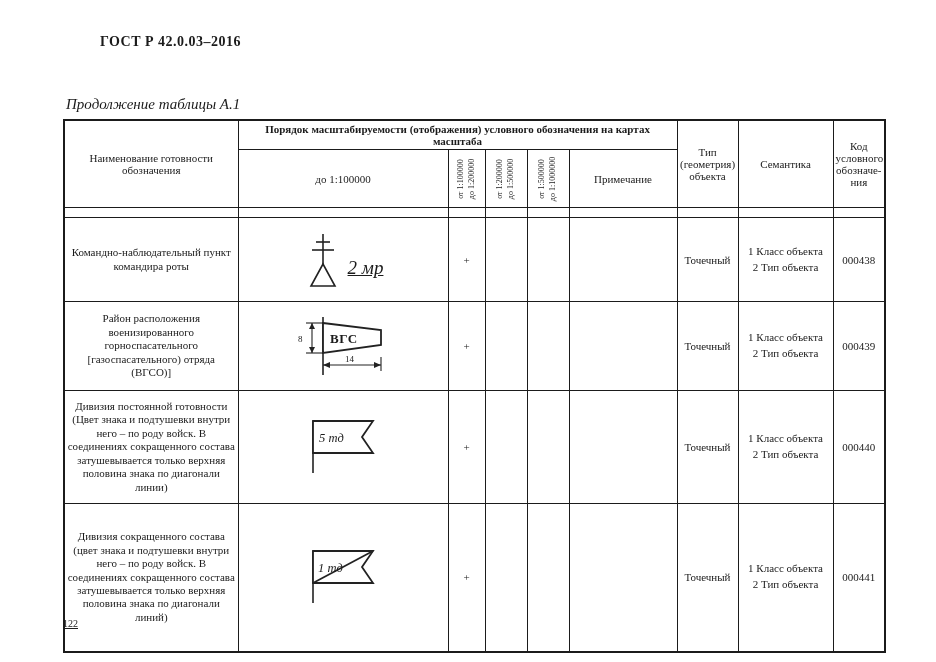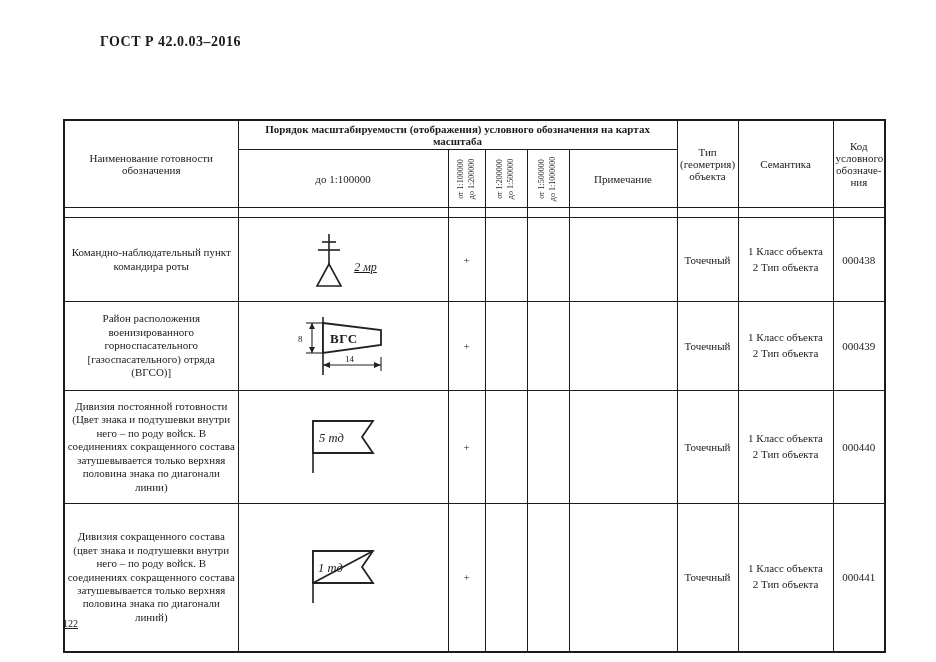--- a/index.html
+++ b/index.html
@@ -53,21 +53,21 @@
     padding: 4px 5px 4px 6px; vertical-align: middle;
   }
   td.sem-c {
     text-align: left; font-size: 10.5px; line-height: 1.45;
     padding: 2px 2px 2px 8px; white-space: pre-line;
   }
   td.type-c { font-size: 10.5px; }
   td.code-c { font-size: 11px; margin-top: 48px; }
   td.plus-c { font-size: 12px; }
   .symwrap { display: flex; align-items: center; justify-content: center; }
-  .symlabel { font-style: italic; font-size: 12px; margin-left: 5px; margin-top: 16px; text-decoration: underline; }
+  .symlabel { font-style: italic; font-size: 19px; margin-left: 5px; margin-top: 16px; text-decoration: underline; }
   svg.sym { display: block; }
   svg.sym line, svg.sym polygon.outline, svg.sym polyline {
     stroke: #222; stroke-width: 1.6; fill: none;
   }
   svg.sym polygon.flag { stroke: #222; stroke-width: 1.8; fill: #ffffff; }
   svg.sym polygon.ah { fill: #222; stroke: none; }
   svg.sym line.thin { stroke-width: 1.1; }
   svg.sym text {
     font-family: "Liberation Serif", "DejaVu Serif", serif;
     fill: #1b1b1b;
@@ -78,20 +78,21 @@
   .page-number {
     position: absolute; left: 63px; top: 618px; font-size: 10px; text-decoration: underline;
   }
 </style>
 </head>
 <body>
 
 <div class="page">
 
   <div class="doc-title">ГОСТ Р 42.0.03–2016</div>
+  <div class="caption">Продолжение таблицы А.1</div>
 
   <table class="gost">
     <colgroup>
       <col style="width:174px">
         <col style="width:210px">
         <col style="width:37px">
       <col style="width:42px">
         <col style="width:42px">
         <col style="width:108px">
       <col style="width:61px">

